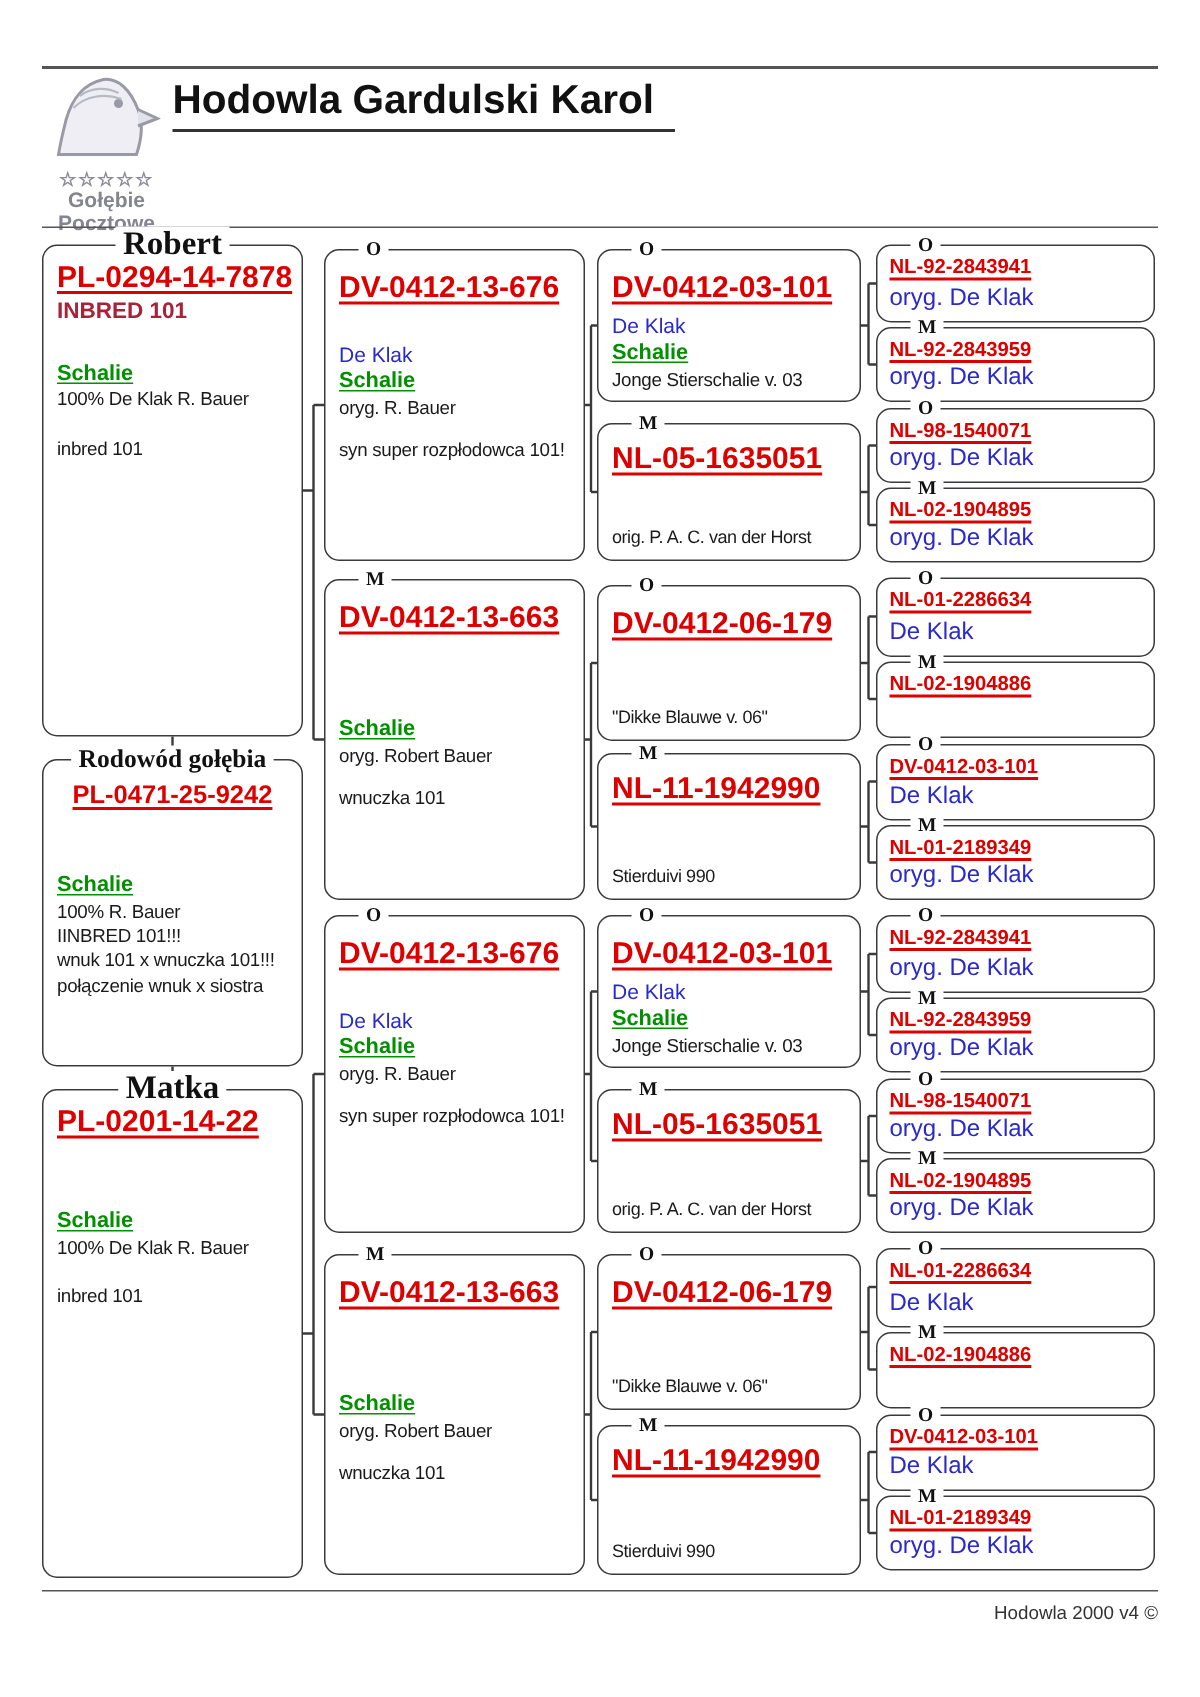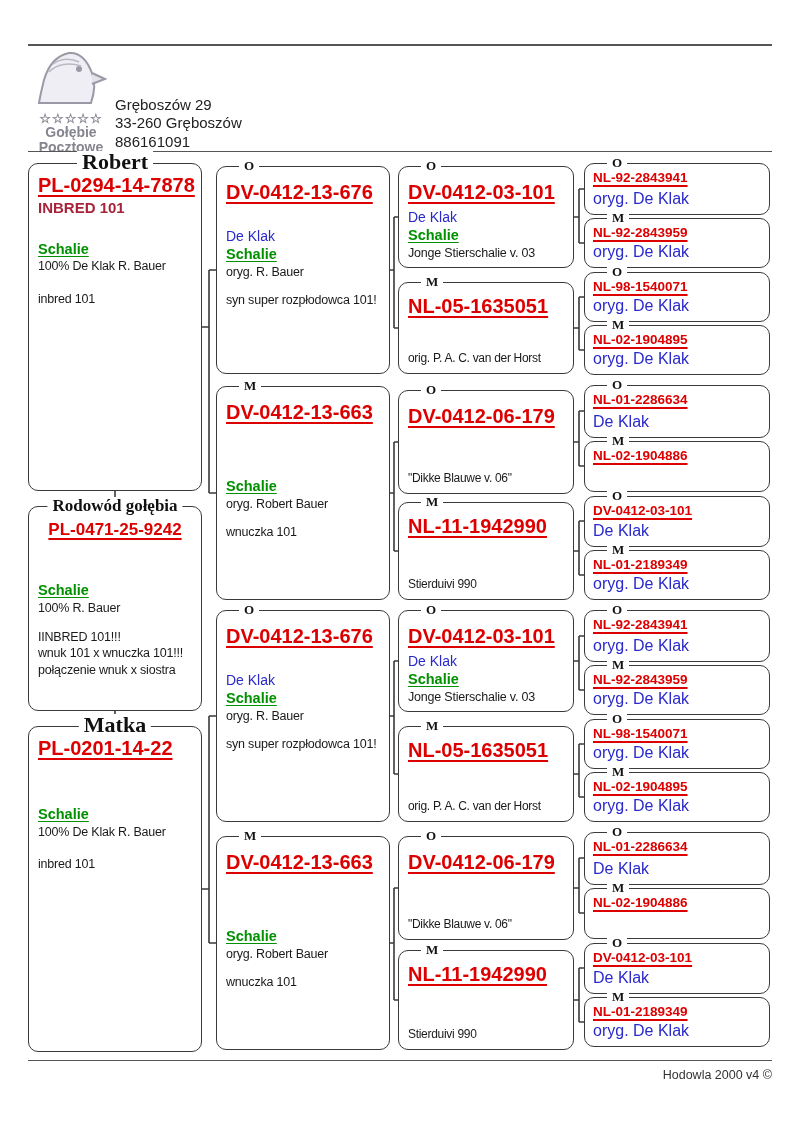--- a/index.html
+++ b/index.html
@@ -59,26 +59,22 @@
       <path d="M34 3 C20 6 13 16 9 30 C7 38 5 47 4 53 L56 53 C59 44 61 33 57 23 C52 10 44 2 34 3 Z" fill="#eeeef4" stroke="#9a9aa6" stroke-width="2"></path>
       <path d="M57 23 L70 29 L57 34" fill="#e2e2ea" stroke="#9a9aa6" stroke-width="2"></path>
       <circle cx="44" cy="19" r="3" fill="#9a9aa6"></circle>
       <path d="M18 14 C26 8 36 8 44 12 M14 22 C22 14 34 12 46 16" fill="none" stroke="#b9b9c4" stroke-width="1.5"></path>
     </svg>
     <div class="stars">☆☆☆☆☆</div>
     <div class="lname">Gołębie</div>
     <div class="lname">Pocztowe</div>
   </div>
 
-
-  <div class="addr">
-    <div>Gręboszów 29</div>
-    <div>33-260 Gręboszów</div>
-    <div>886161091</div>
-  </div>
+  <div class="title">Hodowla Gardulski Karol</div>
+
 
 
   <div class="rule" style="top:151px;border-top-width:1.5px;"></div>
 
   <svg class="wires" width="800" height="1131">
     <path d="M115 491 V506 M115 711 V726" stroke="#3a3a3a" stroke-width="1.6" fill="none"></path>
     <path d="M202 327 H209 M209 270 V493 M209 270 H216 M209 493 H216
              M202 889 H209 M209 716 V943 M209 716 H216 M209 943 H216" stroke="#3a3a3a" stroke-width="1.6" fill="none"></path>
     <path d="M390 270 H394 M394 217 V328 M394 217 H398 M394 328 H398
              M390 493 H394 M394 442 V551 M394 442 H398 M394 551 H398
@@ -101,21 +97,21 @@
     <div class="strain" style="margin-top:22px;">Schalie</div>
     <div class="note">100% De Klak R. Bauer</div>
     <div class="note" style="margin-top:16px;">inbred 101</div>
   </div>
 
   <div class="pbox g1 subject" style="top:506px;height:205px;">
     <span class="legend mid">Rodowód gołębia</span>
     <div class="ring big" style="margin-top:4px;text-align:center;">PL-0471-25-9242</div>
     <div class="strain" style="margin-top:40px;">Schalie</div>
     <div class="note">100% R. Bauer</div>
-    <div class="note" style="margin-top:13px;">IINBRED 101!!!</div>
+    <div class="note" style="">IINBRED 101!!!</div>
     <div class="note">wnuk 101 x wnuczka 101!!!</div>
     <div class="note">połączenie wnuk x siostra</div>
   </div>
 
   <div class="pbox g1" style="top:726px;height:326px;">
     <span class="legend big">Matka</span>
     <div class="ring">PL-0201-14-22</div>
     <div class="strain" style="margin-top:44px;">Schalie</div>
     <div class="note">100% De Klak R. Bauer</div>
     <div class="note" style="margin-top:16px;">inbred 101</div>

